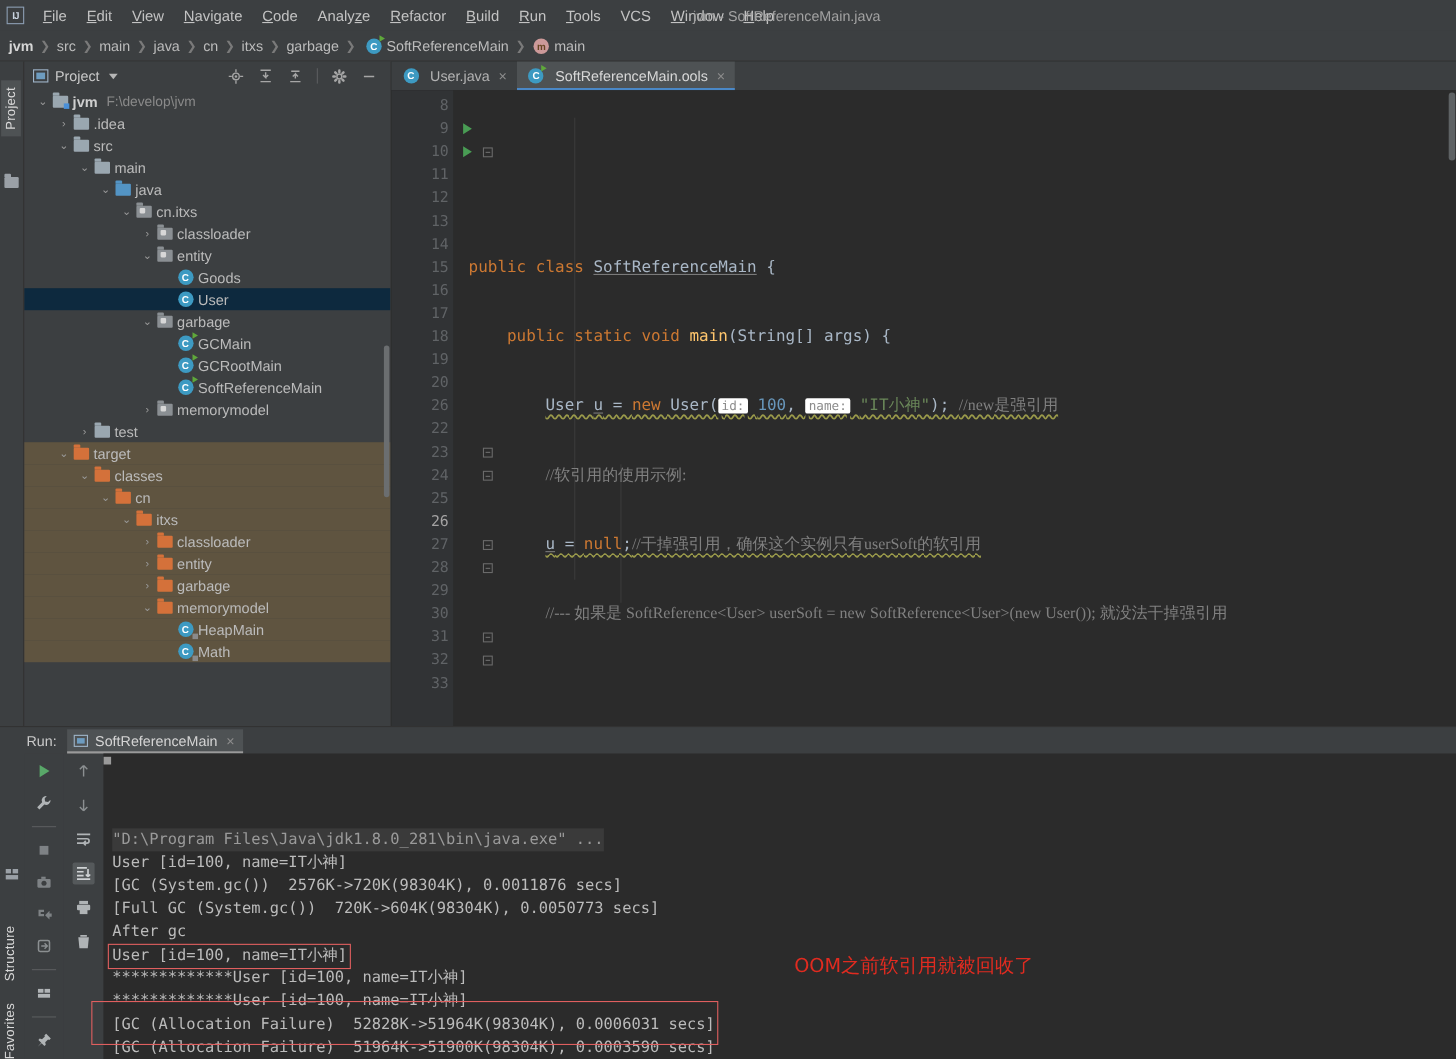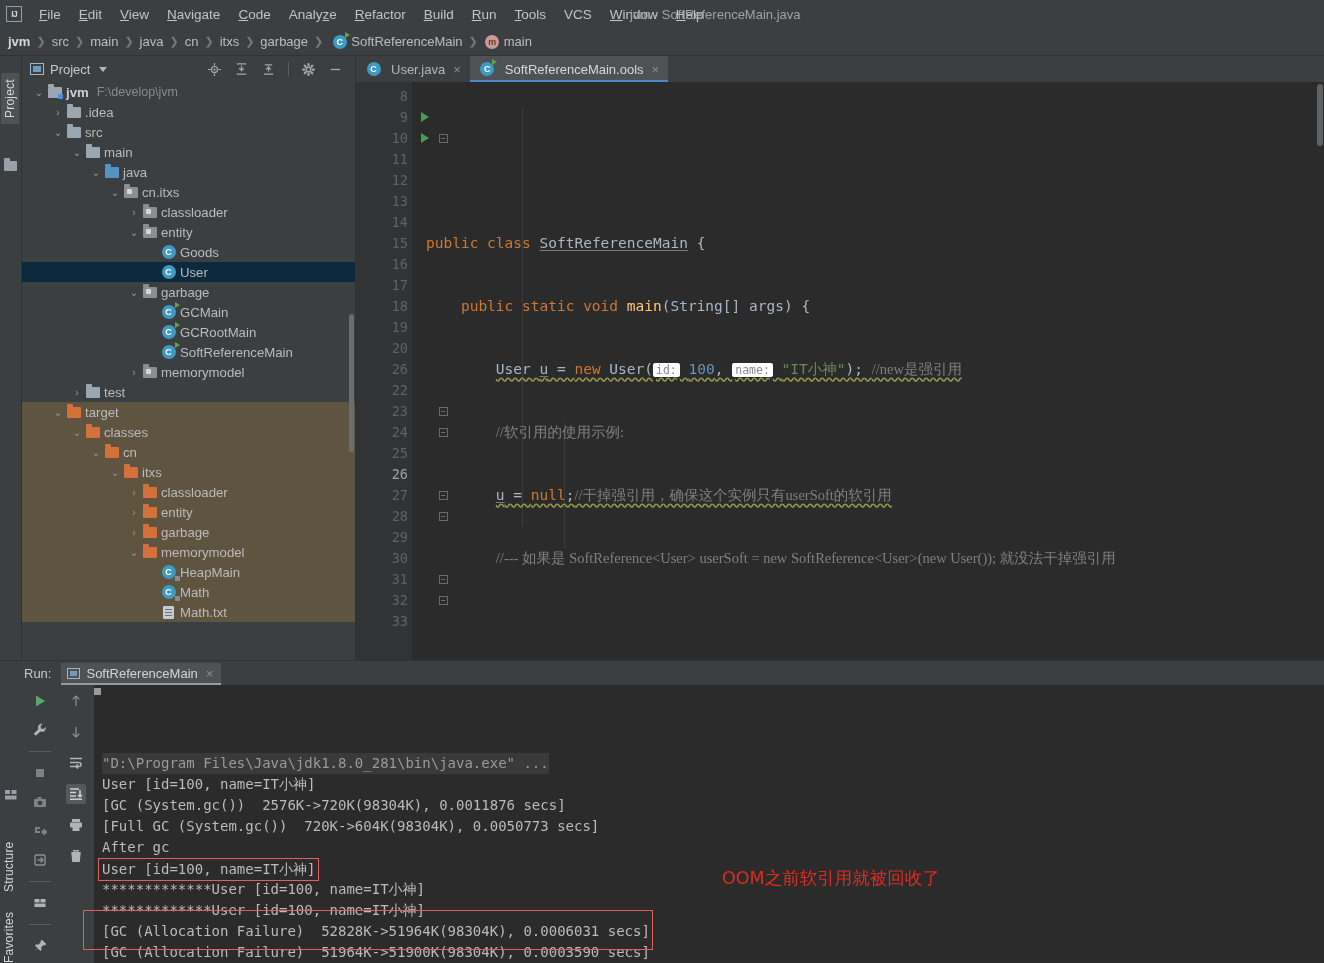--- a/index.html
+++ b/index.html
@@ -439,28 +439,20 @@
           <span class="lbl">HeapMain</span>
         </div>
         <div class="row target-grp">
           <span style="display:inline-block;width:120px"></span>
           <span class="arrow none"></span>
           <span class="ic">
             <span class="cls" style="position:relative;">C<i style="position:absolute;right:-4px;bottom:-2px;width:5px;height:5px;background:#8a8a8a;"></i></span>
           </span>
           <span class="lbl">Math</span>
         </div>
-        <div class="row target-grp">
-          <span style="display:inline-block;width:120px"></span>
-          <span class="arrow none"></span>
-          <span class="ic">
-            <span class="txtf"></span>
-          </span>
-          <span class="lbl">Math.txt</span>
-        </div>
         <div class="tree-scroll">
           <i></i>
         </div>
     </div>
   </div>
 
   <div class="editor-area">
     <div class="tabs">
       <div class="tab">
         <span class="ic">

